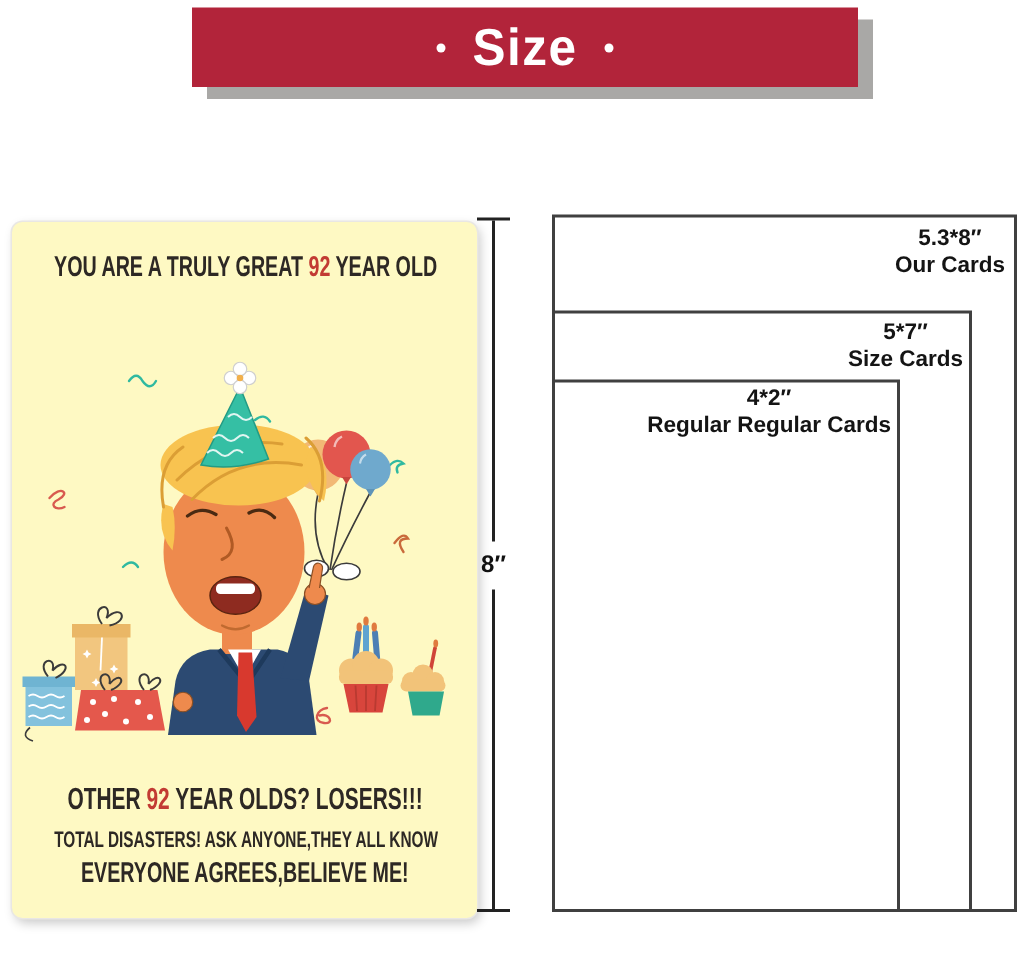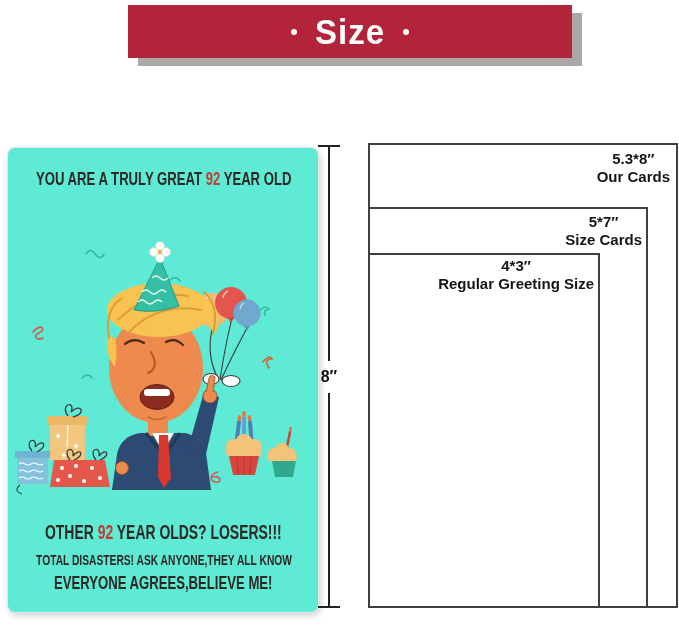--- a/index.html
+++ b/index.html
@@ -7,21 +7,21 @@
         font-family:"Liberation Sans",sans-serif;}
 
   
   .banner{position:absolute;left:128px;top:5px;width:444px;height:53px;background:#B2243A;
           box-shadow:10px 8px 0 0 #a9a8a6;display:flex;align-items:center;justify-content:center;gap:18px;}
   .banner-title{color:#fff;font-size:33px;font-weight:bold;letter-spacing:1px;
                 transform:scaleY(1.05);}
   .dot{width:6px;height:6px;border-radius:50%;background:#fff;}
 
   
-  .card{position:absolute;left:8px;top:148px;width:310px;height:464px;background:#5eead4;
+  .card{position:absolute;left:8px;top:148px;width:310px;height:464px;background:#fef9c3;
         border-radius:7px;box-shadow:0 0 0 1px #e9e7e4,2px 3px 7px rgba(0,0,0,.22);}
   .card-text{position:absolute;left:0;right:0;text-align:center;color:#2d2824;font-weight:bold;}
   .card-top{top:22px;}
   .card-bottom{bottom:20px;}
   .line{display:block;}
   .squish{display:inline-block;transform:scale(0.82,1.2);transform-origin:center;white-space:nowrap;}
   .l1{font-size:16px;margin-bottom:13px;}
   .l2{font-size:12.5px;}
   .l3{font-size:17px;margin-bottom:10px;}
   .l4{font-size:12.5px;margin-bottom:7px;}
@@ -220,17 +220,17 @@
 
   <div class="rect-label label-our">
     <div>5.3*8″</div>
     <div>Our Cards</div>
   </div>
   <div class="rect-label label-other">
     <div>5*7″</div>
     <div>Size Cards</div>
   </div>
   <div class="rect-label label-regular">
-    <div>4*3″</div>
-    <div>Regular Greeting Size</div>
+    <div>4*2″</div>
+    <div>Regular Regular Cards</div>
   </div>
 
 </div>
 
 </body></html>

